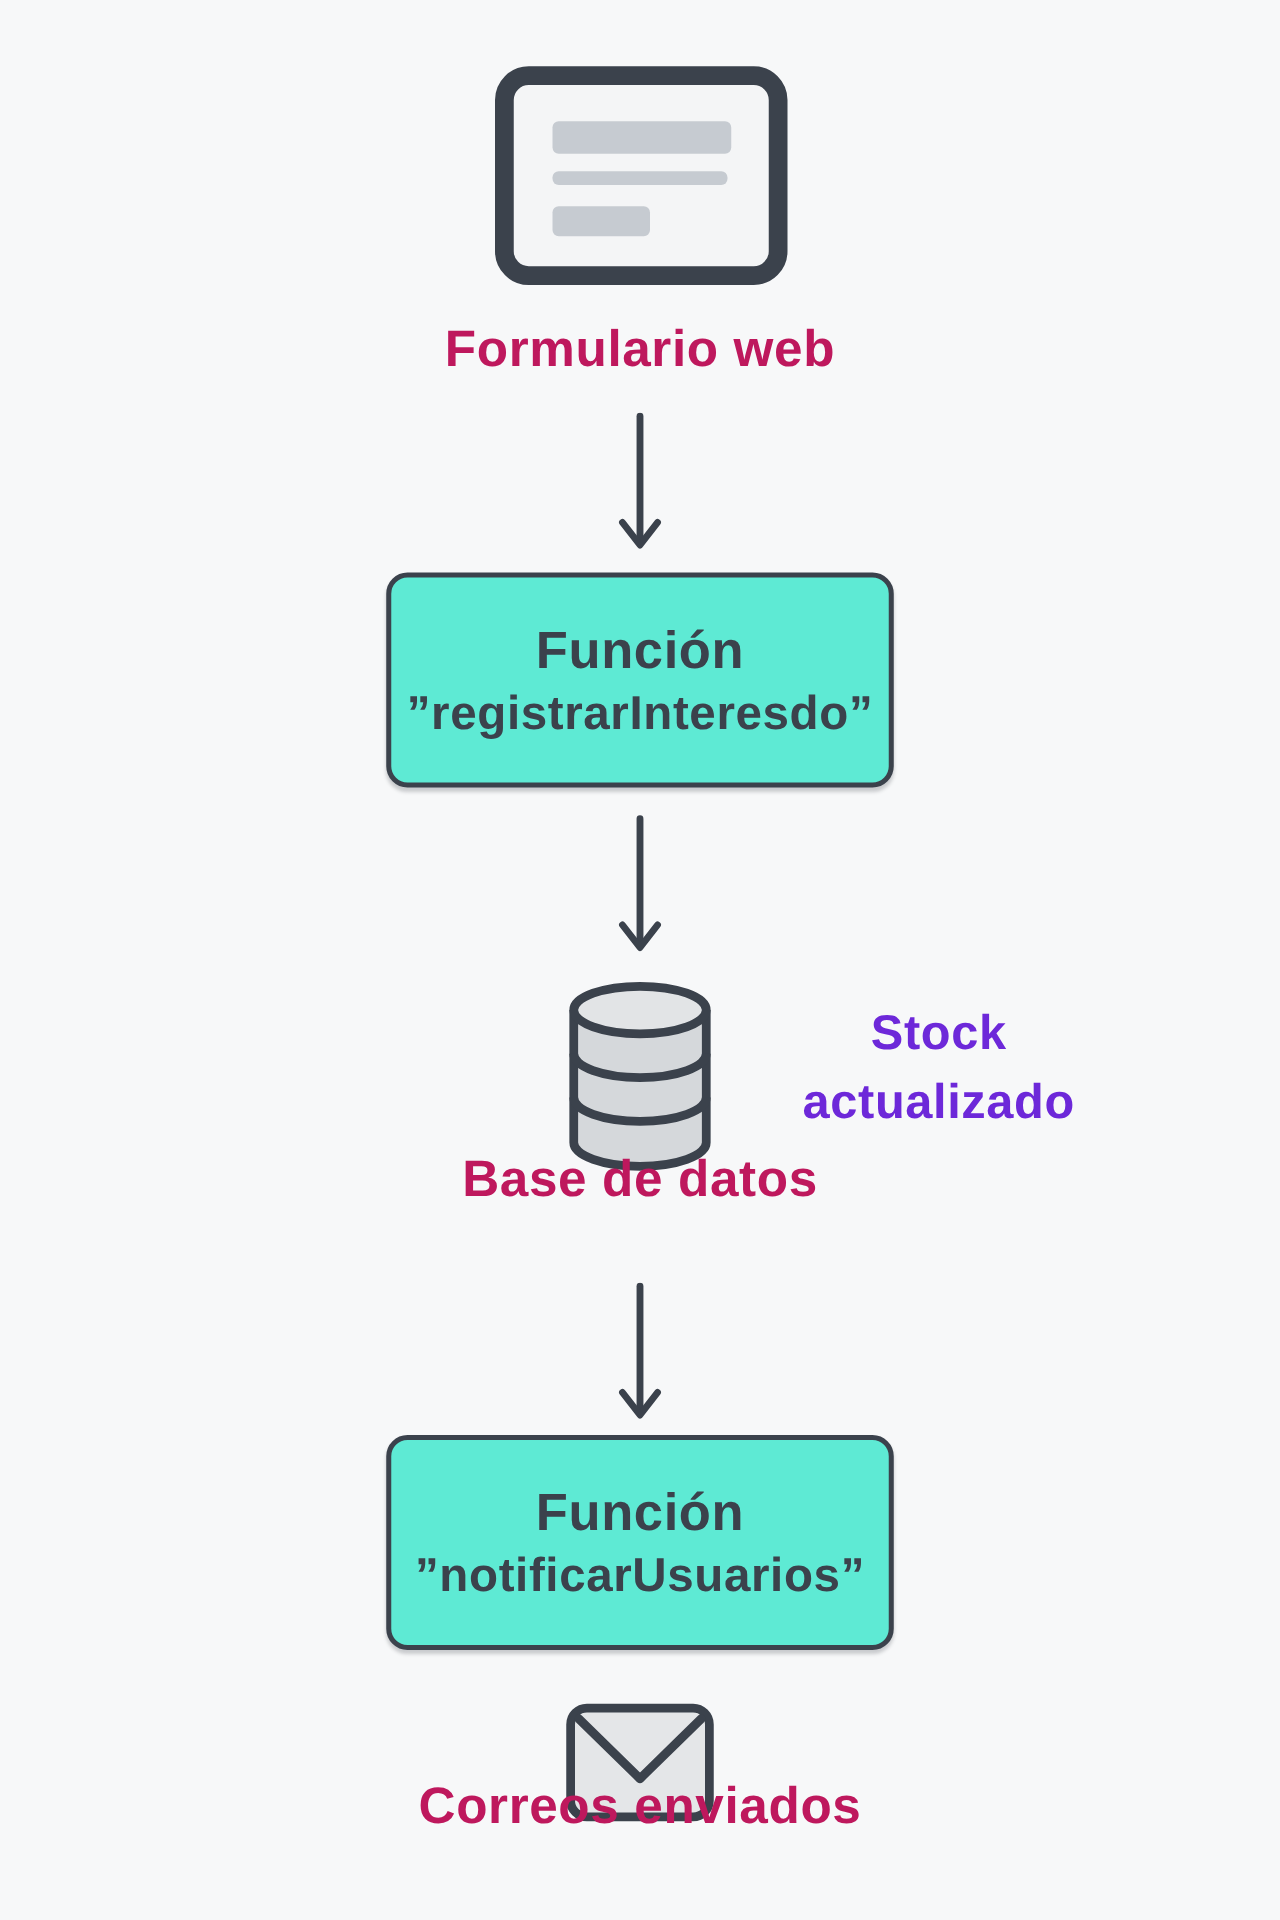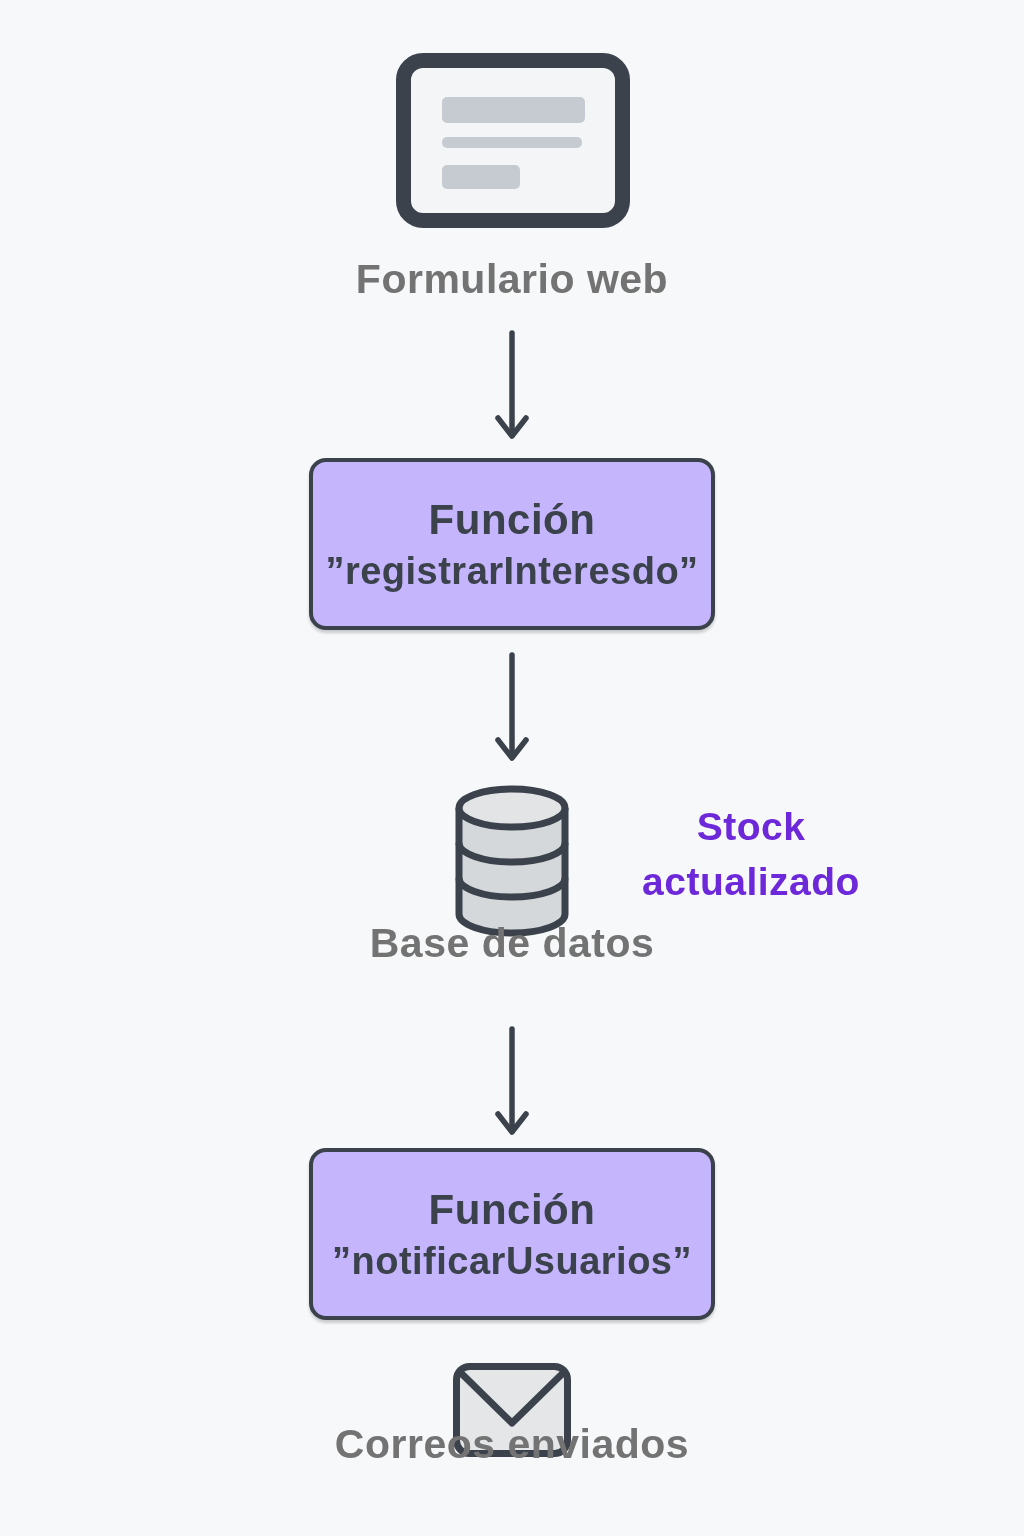--- a/index.html
+++ b/index.html
@@ -22,21 +22,21 @@
 
   
   .node-label {
     position: absolute;
     left: 0;
     width: 100%;
     text-align: center;
     font-size: 41px;
     font-weight: bold;
     letter-spacing: 0.5px;
-    color: #737373;
+    color: #be185d;
   }
 
   
   .form-icon {
     position: absolute;
     left: 396px;
     top: 53px;
     width: 204px;
     height: 145px;
     border: 15px solid #3b424c;
@@ -67,21 +67,21 @@
   .arrow-3 { top: 1026px; }
 
   
   .func-box {
     position: absolute;
     left: 309px;
     width: 398px;
     height: 164px;
     border: 4px solid #3b424c;
     border-radius: 17px;
-    background: #c4b5fd;
+    background: #5eead4;
     box-shadow: 0 3px 3px rgba(40,45,55,0.22);
     display: flex;
     flex-direction: column;
     justify-content: center;
     align-items: center;
     gap: 6px;
   }
   .box-1 { top: 458px; }
   .box-2 { top: 1148px; }
   .func-line1 {

